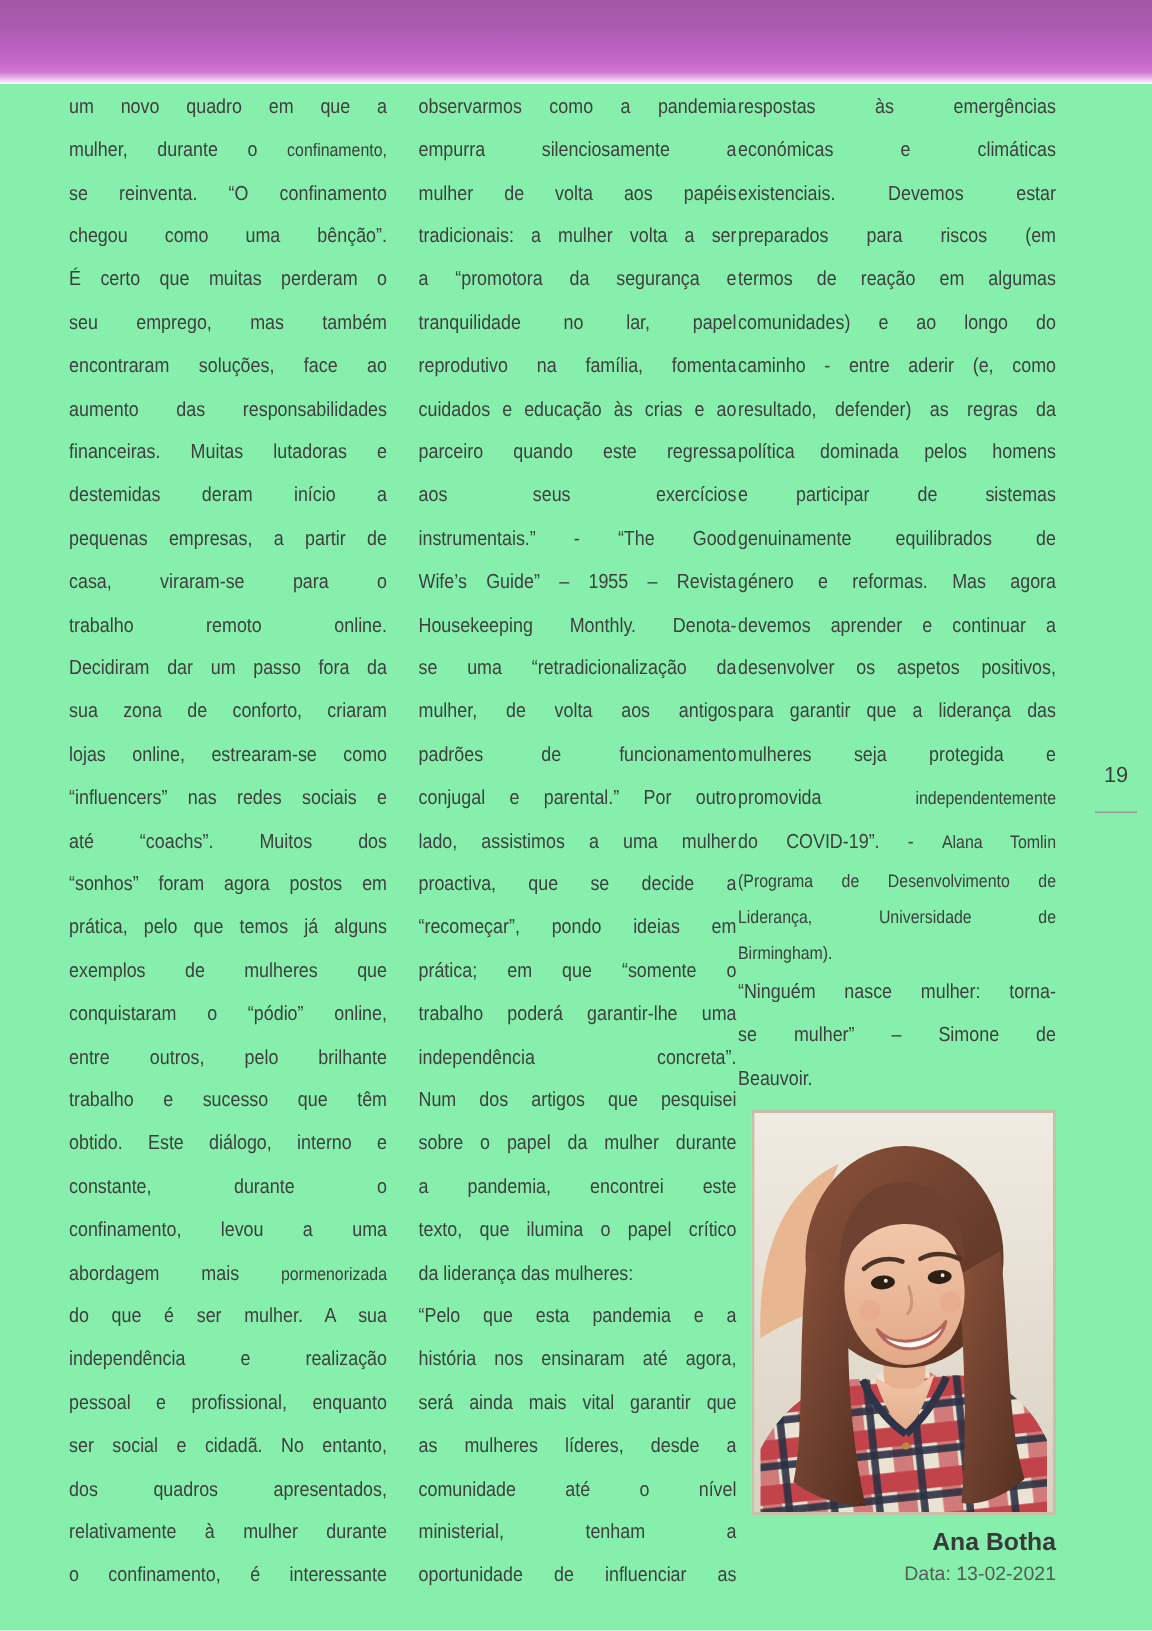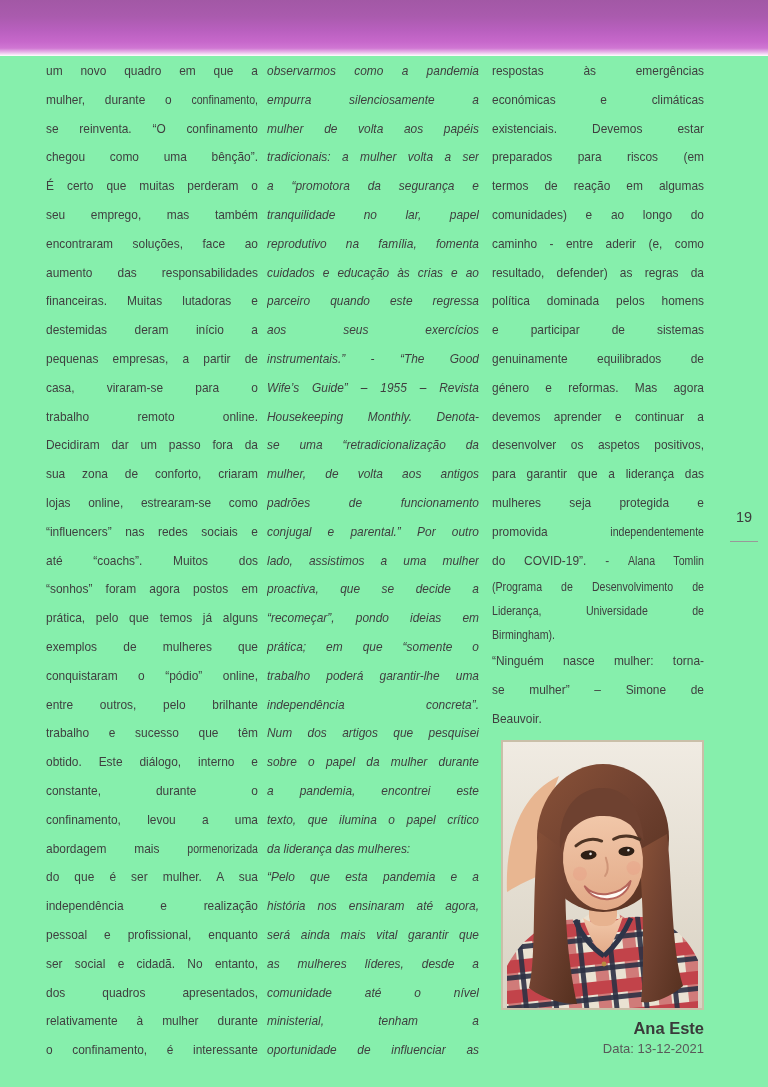--- a/index.html
+++ b/index.html
@@ -2,21 +2,21 @@
 <html><head>
 <meta charset="utf-8">
 <style>
   html,body{margin:0;padding:0;background:#fff;}
   .page{position:relative;width:768px;height:1087px;background:#86efac;overflow:hidden;
         font-family:"Liberation Sans","DejaVu Sans",sans-serif;}
   .topbar{position:absolute;left:0;top:0;right:0;height:56px;
         background:linear-gradient(180deg,#a258a5 0%,#aa5bae 30%,#b960bf 55%,#c768cb 75%,#d077d3 86%,#efc9ef 95%,#ffffff 100%);}
   .col{position:absolute;top:57px;width:212px;color:#3f3f3f;}
   #col1{left:46px;}
-  #col2{left:267px;font-style:italic;}
+  #col2{left:279px;}
   #col3{left:492px;}
   .line{width:240px;height:28.8px;line-height:28.8px;font-size:13.5px;
         text-align:justify;text-align-last:justify;-moz-text-align-last:justify;
         transform:scaleX(0.8833);transform-origin:0 0;overflow:hidden;}
   .line.last{text-align-last:left;-moz-text-align-last:left;}
   .line.cl{height:24px;line-height:24px;}
   .c{font-size:12px;}
   .pagenum{position:absolute;left:730px;top:509px;width:28px;text-align:center;
         font-size:14.5px;color:#3d3d3d;padding-bottom:16px;border-bottom:1.5px solid #999;}
   .photo-frame{width:203px;height:270px;margin:6px 0 0 auto;border:2px solid #c9bfa8;
@@ -178,20 +178,20 @@
             <path d="M103,116 C105,124 105,130 101,134" stroke="#cf9578" stroke-width="2" fill="none" stroke-linecap="round"></path>
             <circle cx="76" cy="130" r="7" fill="#e6907a" opacity="0.25"></circle>
             <circle cx="130" cy="128" r="7" fill="#e6907a" opacity="0.25"></circle>
             <path d="M80,143 C90,156 114,155 126,141 C120,162 88,163 80,143 Z" fill="#fffaf4" stroke="#b5655b" stroke-width="2" stroke-linejoin="round"></path>
           </g>
           <path d="M72,178 C80,196 92,208 101,214" stroke="#2e3448" stroke-width="5" fill="none"></path>
           <path d="M128,176 C120,194 110,206 101,214" stroke="#2e3448" stroke-width="5" fill="none"></path>
           <circle cx="101" cy="222" r="2.4" fill="#b98d40"></circle>
         </svg>
       </div>
-      <div class="cap-name">Ana Este</div>
-      <div class="cap-date">Data: 13-12-2021</div>
+      <div class="cap-name">Ana Botha</div>
+      <div class="cap-date">Data: 13-02-2021</div>
     </div>
   </div>
 
   <div class="pagenum">19</div>
 
 </div>
 
 </body></html>

